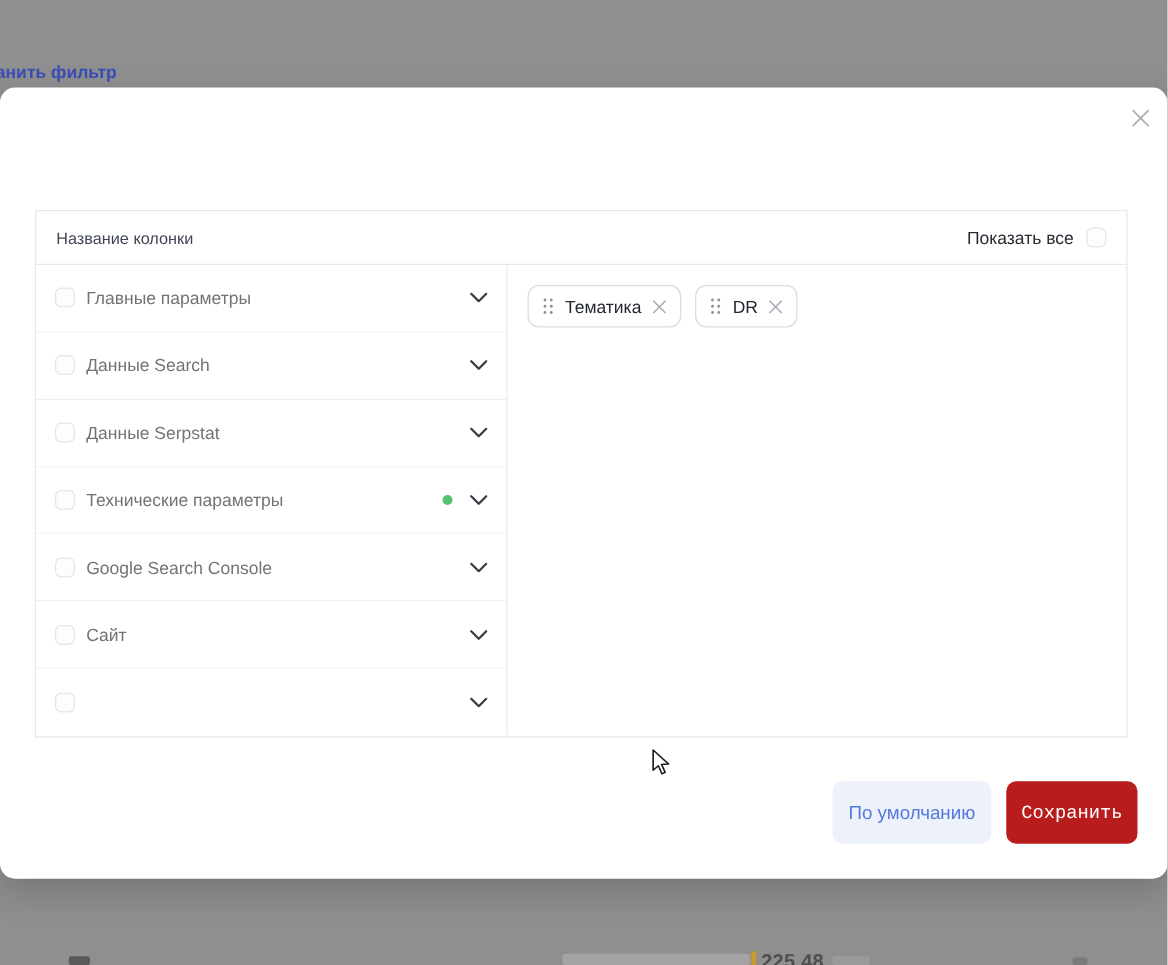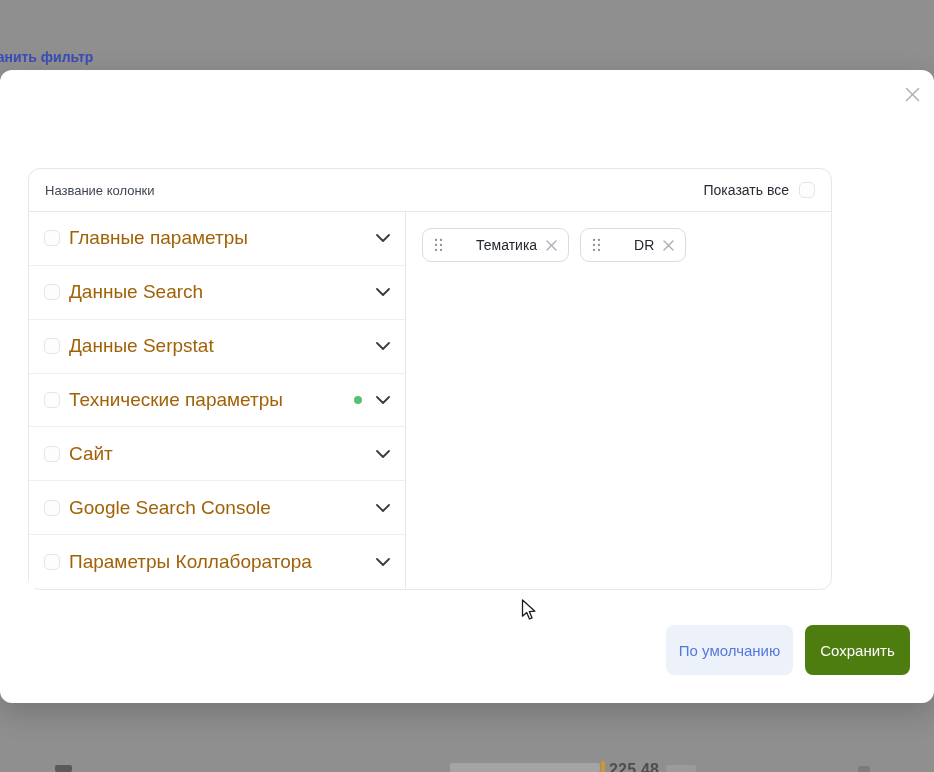--- a/index.html
+++ b/index.html
@@ -39,22 +39,22 @@
     background:none; border:none; display:flex; align-items:center; justify-content:center;
     cursor:pointer;
   }
   .modal-title {
     position:absolute; left:28px; top:36px;
     font-size:20px; font-weight:400; color:#33373d; letter-spacing:0.2px;
   }
 
   
   .panel {
-    position:absolute; left:28px; top:98px; width:804px; height:422px;
-    border:1px solid #e4e7ec; border-radius:12px; background:#fff;
+    position:absolute; left:28px; top:98px; width:874px; height:422px;
+    border:1px solid #e4e7ec; border-radius:0; background:#fff;
   }
   .panel-header {
     height:43px; display:flex; align-items:center; justify-content:space-between;
     padding:0 16px; border-bottom:1px solid #e4e7ec;
   }
   .panel-header-label { font-size:13px; color:#3f4654; }
   .show-all { display:flex; align-items:flex-start; gap:10px; cursor:pointer; }
   .show-all-label { font-size:14px; color:#272b33; }
 
   .checkbox {
@@ -68,48 +68,48 @@
     width:377px; flex:0 0 377px; border-right:1px solid #e4e7ec;
     display:flex; flex-direction:column;
   }
   .group-row {
     flex:1 1 auto; display:flex; align-items:center;
     padding:0 15px; border-bottom:1px solid #edeff2; cursor:pointer;
     background:#fff;
   }
   .group-row:last-child { border-bottom:none; }
   .group-row .checkbox { margin-right:9px; }
-  .group-label { font-size:19px; color:#a16207; }
+  .group-label { font-size:14px; color:#737373; }
   .row-spacer { flex:1; }
   .green-dot {
     width:8px; height:8px; border-radius:50%;
     background:#57c16e; margin-right:14px; flex:0 0 8px;
   }
 
   .chips-area {
     flex:1; padding:16px 16px; display:flex; align-items:flex-start; gap:11px;
     flex-wrap:wrap;
   }
   .chip {
     display:inline-flex; align-items:center; height:34px;
     border:1px solid #d9dde3; border-radius:9px; background:#fff;
     padding:0 11px; gap:9px; cursor:grab;
   }
-  .chip-label { font-size:14px; color:#23272f; white-space:nowrap;margin-left:24px; }
+  .chip-label { font-size:14px; color:#23272f; white-space:nowrap; }
   .chip-remove { display:flex; align-items:center; cursor:pointer; }
   .drag-handle { display:flex; align-items:center; cursor:grab; }
 
   
   .btn {
     position:absolute; top:555px; height:50px;
     border:none; border-radius:8px; font-size:15px;
     font-family:"Liberation Sans", sans-serif; cursor:pointer;
   }
   .btn-default { left:666px; width:127px; background:#ecf1fa; color:#5478e0; }
-  .btn-save    { left:805px; width:105px; background:#4d7c0f; color:#ffffff; }
+  .btn-save    { left:805px; width:105px; background:#b91c1c; color:#ffffff;font-family:Liberation Mono, monospace; }
 
   
   .mouse-cursor { position:absolute; left:521px; top:529px; pointer-events:none; }
 </style>
 </head>
 <body>
 
 <a class="bg-link" href="#">Сохранить фильтр</a>
 <span class="bg-blob dark-left"></span>
 <span class="bg-blob light-rect"></span>
@@ -171,39 +171,38 @@
           <span class="group-label">Технические параметры</span>
           <span class="row-spacer"></span>
           <span class="green-dot"></span>
           <svg width="14" height="8" viewBox="0 0 14 8">
             <path d="M1 1l6 6 6-6" fill="none" stroke="#363c46" stroke-width="1.8" stroke-linecap="round" stroke-linejoin="round"></path>
           </svg>
         </div>
 
         <div class="group-row">
           <span class="checkbox"></span>
+          <span class="group-label">Google Search Console</span>
+          <span class="row-spacer"></span>
+          <svg width="14" height="8" viewBox="0 0 14 8">
+            <path d="M1 1l6 6 6-6" fill="none" stroke="#363c46" stroke-width="1.8" stroke-linecap="round" stroke-linejoin="round"></path>
+          </svg>
+        </div>
+
+        <div class="group-row">
+          <span class="checkbox"></span>
           <span class="group-label">Сайт</span>
           <span class="row-spacer"></span>
           <svg width="14" height="8" viewBox="0 0 14 8">
             <path d="M1 1l6 6 6-6" fill="none" stroke="#363c46" stroke-width="1.8" stroke-linecap="round" stroke-linejoin="round"></path>
           </svg>
         </div>
 
         <div class="group-row">
           <span class="checkbox"></span>
-          <span class="group-label">Google Search Console</span>
-          <span class="row-spacer"></span>
-          <svg width="14" height="8" viewBox="0 0 14 8">
-            <path d="M1 1l6 6 6-6" fill="none" stroke="#363c46" stroke-width="1.8" stroke-linecap="round" stroke-linejoin="round"></path>
-          </svg>
-        </div>
-
-        <div class="group-row">
-          <span class="checkbox"></span>
-          <span class="group-label">Параметры Коллаборатора</span>
           <span class="row-spacer"></span>
           <svg width="14" height="8" viewBox="0 0 14 8">
             <path d="M1 1l6 6 6-6" fill="none" stroke="#363c46" stroke-width="1.8" stroke-linecap="round" stroke-linejoin="round"></path>
           </svg>
         </div>
 
       </div>
 
       <div class="chips-area">
 

